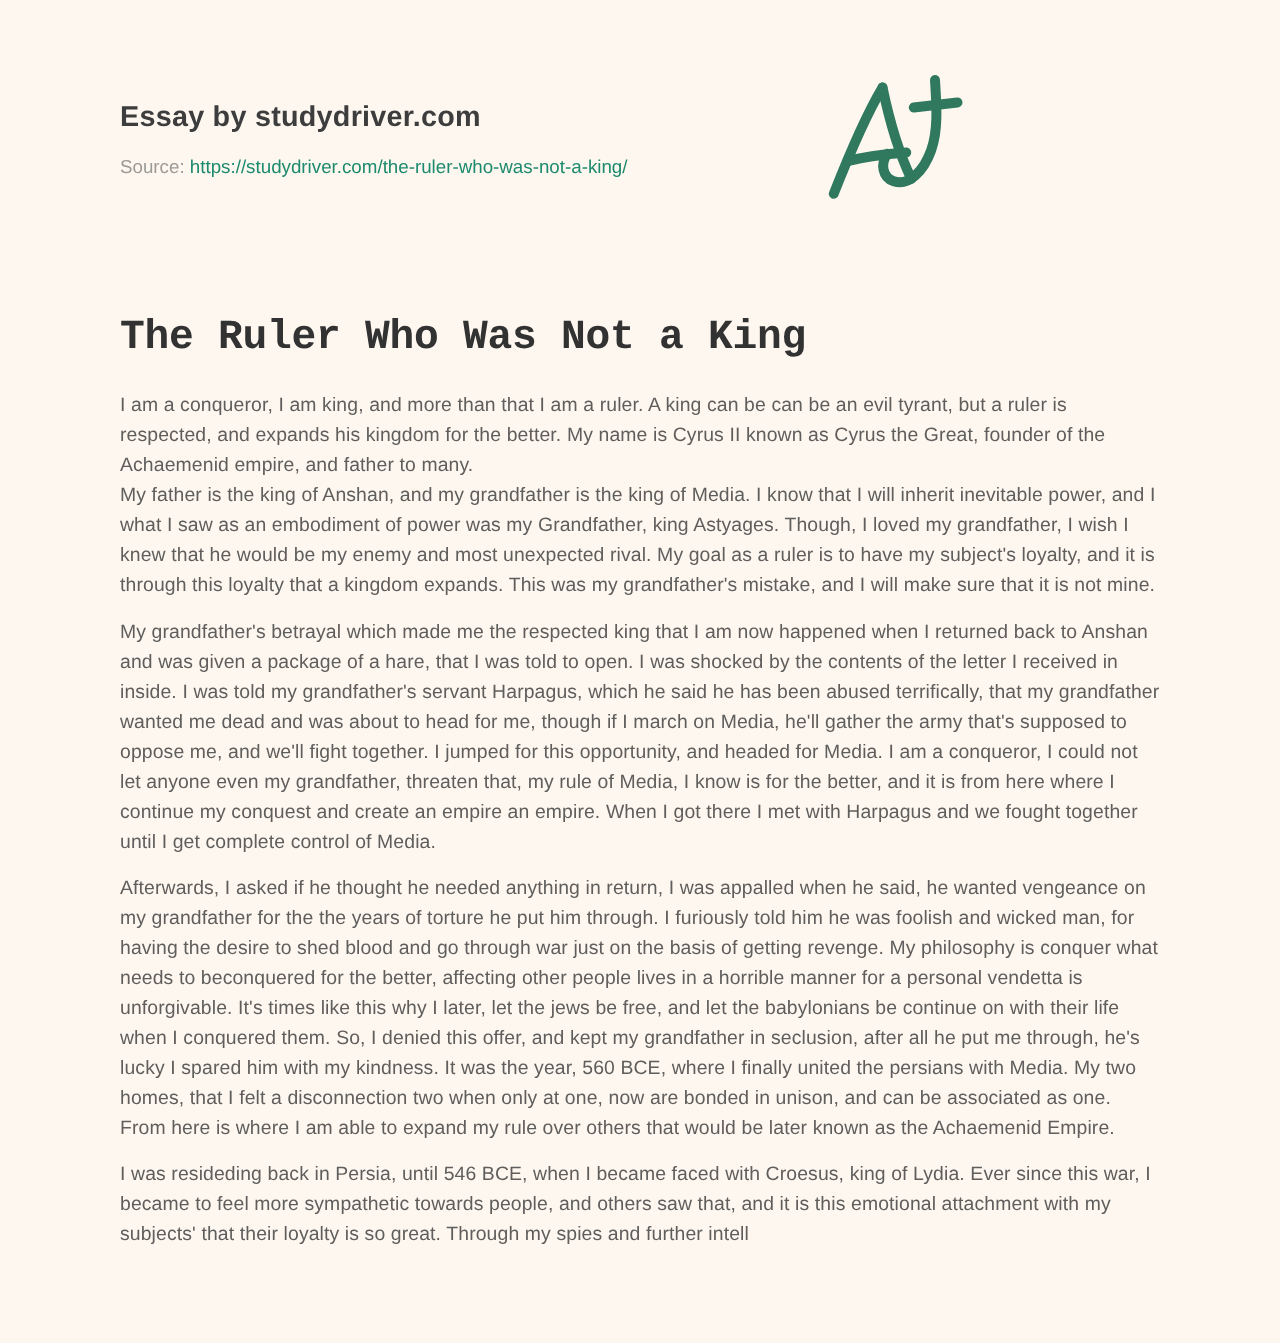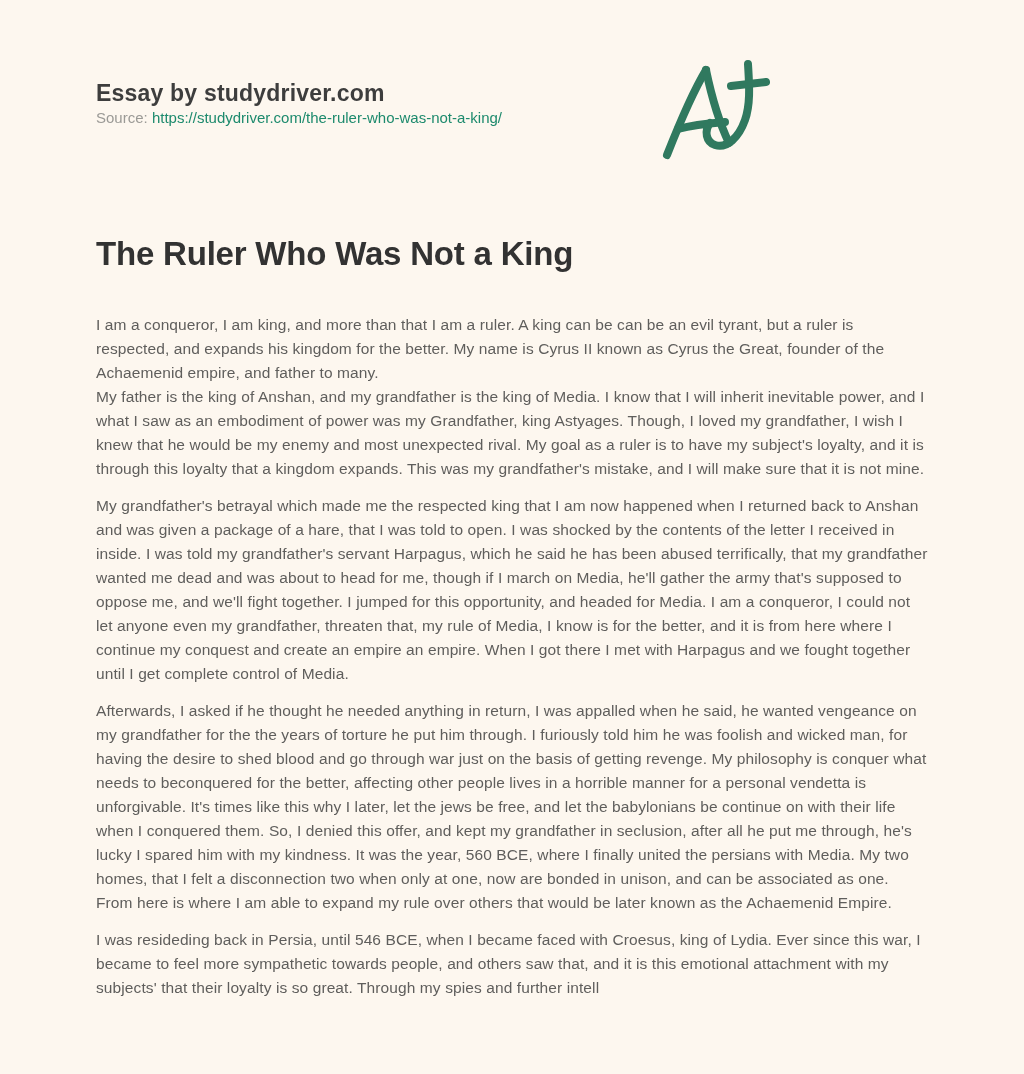--- a/index.html
+++ b/index.html
@@ -27,20 +27,21 @@
   }
   .site-heading {
     margin: 78px 0 0 0;
     font-size: 23px;
     line-height: 30px;
     font-weight: 700;
     color: #3d3d3d;
     letter-spacing: 0.2px;
   }
   .source-line {
+    margin-top: 16px;
     font-size: 15px;
     line-height: 19px;
     color: #9b9a96;
   }
   .source-line a {
     color: #1d8a6d;
     text-decoration: none;
   }
   .logo {
     position: absolute;
@@ -49,23 +50,24 @@
     width: 120px;
     height: 106px;
   }
   .essay-title {
     margin: 106px 0 0 0;
     font-size: 33px;
     line-height: 42px;
     font-weight: 700;
     color: #323232;
     letter-spacing: -0.2px;
+    font-family: Liberation Mono, monospace;
   }
   .essay {
-    margin-top: 38px;
+    margin-top: 22px;
     font-size: 15.5px;
     line-height: 24px;
     color: #5f5e5c;
     letter-spacing: 0.1px;
   }
   .essay p {
     margin: 0 0 13px 0;
     white-space: pre-line;
   }
 </style>

